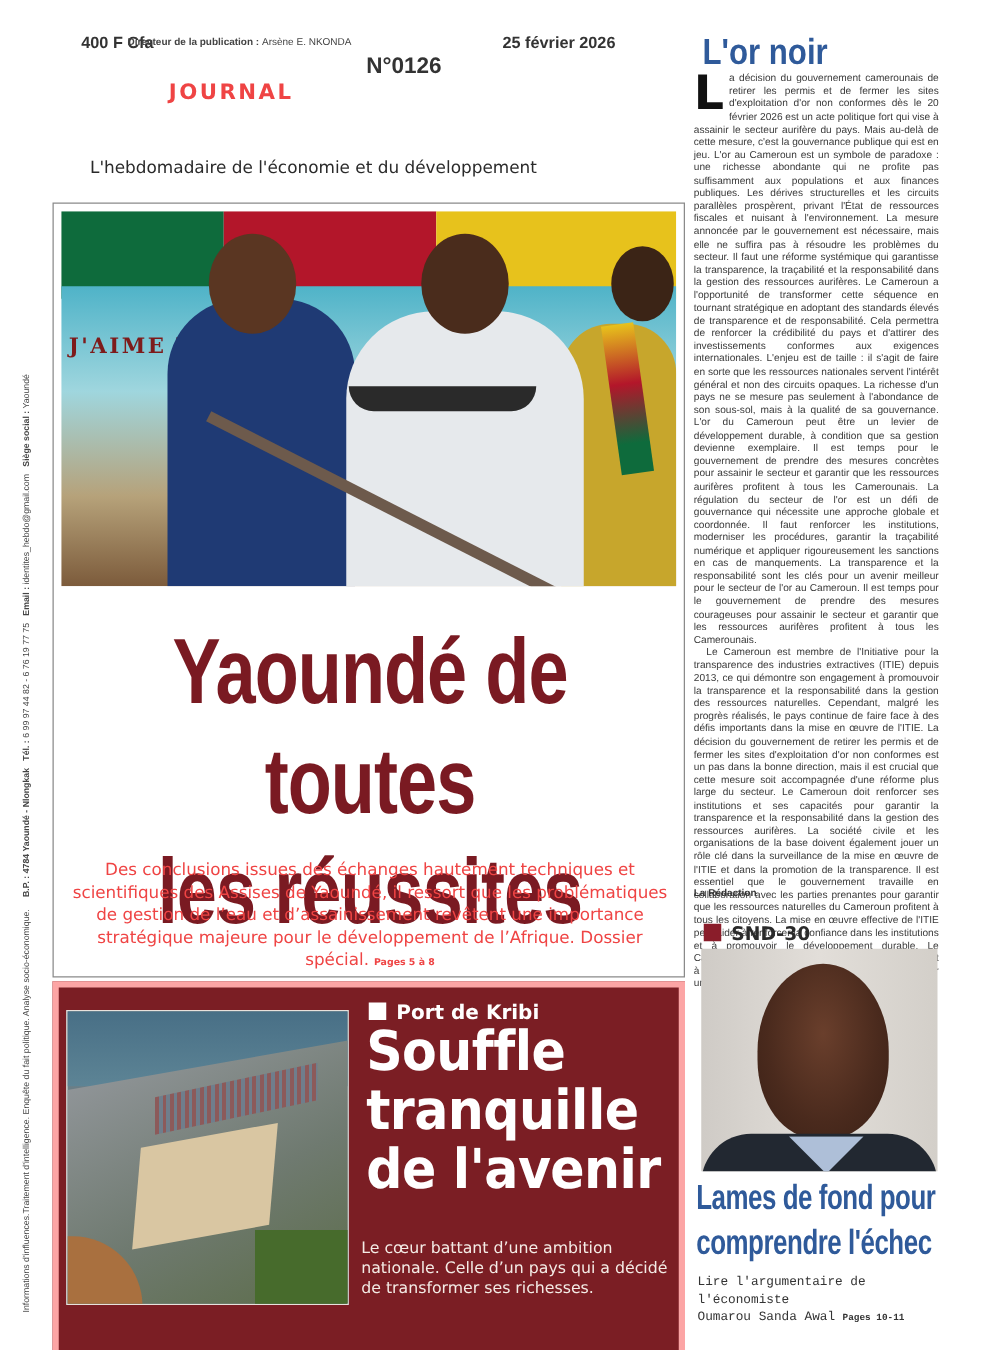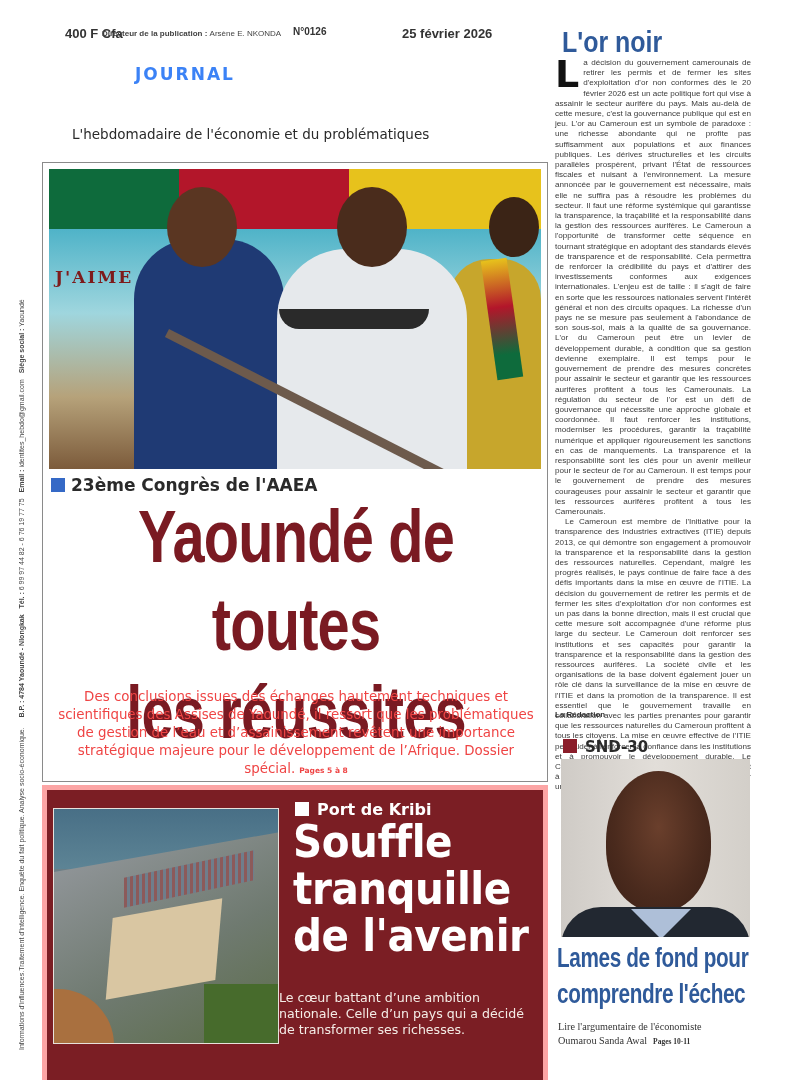--- a/index.html
+++ b/index.html
@@ -4,25 +4,25 @@
 <style>
   * { box-sizing: border-box; margin: 0; padding: 0; }
   html, body { width: 795px; height: 1080px; background: #ffffff; overflow: hidden; }
   body { position: relative; font-family: "Liberation Sans", sans-serif; color: #222; }
 
   
   .topline { position: absolute; top: 26px; left: 0; width: 550px; height: 18px; font-weight: bold; color: #333; }
   .topline .price { position: absolute; left: 38px; top: 0; font-size: 13px; margin-left: 27px; }
   .topline .director { position: absolute; left: 102px; top: 3px; font-size: 8px; font-weight: bold; color: #444; }
   .topline .director span.name { font-weight: normal; }
-  .topline .issue { position: absolute; left: 293px; top: 0; font-size: 10px; }
+  .topline .issue { position: absolute; left: 293px; top: 16px; font-size: 18px; }
   .topline .date { position: absolute; left: 402px; top: 0; font-size: 13px; }
 
   .logo { position: absolute; left: 40px; top: 46px; width: 460px; height: 90px; }
-  .logo .journal { position: absolute; left: 95px; top: 18px; font-family: "DejaVu Sans", sans-serif; font-weight: bold; font-size: 17px; letter-spacing: 2px; color: #3b82f6; z-index: 2; }
+  .logo .journal { position: absolute; left: 95px; top: 18px; font-family: "DejaVu Sans", sans-serif; font-weight: bold; font-size: 17px; letter-spacing: 2px; color: #ef4444; z-index: 2; }
   .logo .brand { position: absolute; left: 0; top: -14px; font-family: "DejaVu Serif", serif; font-weight: bold; font-size: 84px; letter-spacing: -3px; color: #851b33; line-height: 1; }
   .logo .tagline { position: absolute; left: 32px; top: 80px; font-family: "DejaVu Sans", sans-serif; font-size: 13.5px; color: #2a2a2a; white-space: nowrap; }
 
   
   .sidetext { position: absolute; left: 18px; top: 1050px; width: 880px; transform: rotate(-90deg); transform-origin: 0 0; font-size: 7px; color: #444; white-space: nowrap; }
   .sidetext b { font-weight: bold; }
 
   
   .main-box { position: absolute; left: 42px; top: 162px; width: 506px; height: 620px; border: 1px solid #8a8a8a; background: #fff; }
   .main-photo { position: absolute; left: 6px; top: 6px; width: 492px; height: 300px; overflow: hidden; }
@@ -53,58 +53,58 @@
   .kribi-photo .sea { position:absolute; left:0; top:0; width:226px; height:60px; background: linear-gradient(180deg,#486f86,#5d8495); }
   .kribi-photo .land { position:absolute; left:0; top:40px; width:260px; height:210px; background: linear-gradient(160deg,#8f9497,#6f7a70 50%,#5a6b45 100%); transform: skewY(-10deg); }
   .kribi-photo .yard { position:absolute; left:55px; top:100px; width:110px; height:80px; background:#d9c6a2; transform: skewY(-15deg) rotate(5deg); }
   .kribi-photo .containers { position:absolute; left:70px; top:55px; width:130px; height:30px; background: repeating-linear-gradient(90deg,#8c5a5a 0 3px,#6f7e8c 3px 6px); transform: skewY(-12deg); }
   .kribi-photo .dirt { position:absolute; left:0; top:180px; width:60px; height:56px; background:#a9703f; border-radius:0 60px 0 0; }
   .kribi-photo .green { position:absolute; left:150px; top:175px; width:76px; height:61px; background:#476b2c; }
 
   .kribi .kicker2 { position: absolute; left: 248px; top: 10px; font-family: "DejaVu Sans", sans-serif; font-weight: bold; font-size: 16px; color: #fff; white-space: nowrap; }
   .kribi .kicker2 .sq { display:inline-block; width:14px; height:14px; background:#fff; margin-right:8px; vertical-align:-1px; }
   .kribi .title { position: absolute; left: 246px; top: 28px; width: 260px; font-family: "DejaVu Sans", sans-serif; font-weight: bold; font-size: 44px; line-height: 47px; color: #fff; transform: scaleX(0.92); transform-origin: 0 0; white-space: nowrap; letter-spacing: -0.5px; }
-  .kribi .text { position: absolute; left: 232px; top: 200px; width: 255px; font-family: "DejaVu Sans", sans-serif; font-size: 12.6px; line-height: 16px; color: #f4ece6; }
+  .kribi .text { position: absolute; left: 242px; top: 200px; width: 255px; font-family: "DejaVu Sans", sans-serif; font-size: 12.6px; line-height: 16px; color: #f4ece6; }
   .kribi .page { position: absolute; right: 16px; bottom: 5px; font-size: 8px; font-weight: bold; color: #f4ece6; margin-left: 24px; }
 
   
   .editorial-title { position: absolute; left: 562px; top: 26px; font-family: "Liberation Sans", sans-serif; font-weight: bold; font-size: 29px; color: #2f5a9a; transform: scaleX(0.86); transform-origin: 0 0; white-space: nowrap; }
   .editorial { position: absolute; left: 555px; top: 58px; width: 196px; font-family: "Liberation Sans", sans-serif; font-size: 8.1px; line-height: 10.2px; color: #3a3a3a; text-align: justify; }
   .editorial p { text-indent: 0; }
   .editorial p + p { text-indent: 10px; }
   .dropcap { float: left; font-family: "DejaVu Sans", sans-serif; font-weight: bold; font-size: 38px; line-height: 30px; margin: 1px 4px 0 0; color: #111; }
   .signature { position: absolute; left: 555px; top: 710px; width: 196px; text-align: left; font-weight: bold; font-size: 8px; color: #333; }
 
   
   .snd-kicker { position: absolute; left: 563px; top: 738px; font-family: "DejaVu Sans", sans-serif; font-weight: bold; font-size: 15px; color: #2a2a2a; white-space: nowrap; }
   .snd-kicker .sq { display:inline-block; width:14px; height:14px; background:#8a1d2a; margin-right:8px; vertical-align:-1px; }
   .snd-photo { position: absolute; left: 561px; top: 759px; width: 189px; height: 178px; background: linear-gradient(90deg,#cfcbc6,#e2ded9 50%,#d3cfc9); overflow: hidden; }
   .snd-photo .head { position:absolute; left:45px; top:12px; width:105px; height:140px; background: radial-gradient(ellipse at 50% 40%, #6a3f2c 0%, #4a2a1d 60%, #3a2016 100%); border-radius: 50% 50% 45% 45%; }
   .snd-photo .suit { position:absolute; left:0; top:148px; width:189px; height:40px; background:#222831; border-radius: 60px 60px 0 0; }
   .snd-photo .shirt { position:absolute; left:70px; top:150px; width:60px; height:30px; background:#aebfd8; clip-path: polygon(0 0,100% 0,50% 100%); }
   .snd-title { position: absolute; left: 557px; top: 940px; width: 200px; font-family: "Liberation Sans", sans-serif; font-weight: bold; font-size: 28px; line-height: 36px; color: #2f5a9a; transform: scaleX(0.74); transform-origin: 0 0; white-space: nowrap; letter-spacing: -0.5px; }
-  .snd-text { position: absolute; left: 558px; top: 1020px; width: 200px; font-family: Liberation Serif, serif; font-size: 10.2px; line-height: 14px; color: #333; }
+  .snd-text { position: absolute; left: 558px; top: 1020px; width: 200px; font-family: Liberation Mono, monospace; font-size: 10.2px; line-height: 14px; color: #333; }
   .snd-text .pages { font-size: 7.5px; font-weight: bold; margin-left: 6px; }
 </style>
 </head>
 <body>
 
 <div class="topline">
   <span class="price">400 F Cfa</span>
   <span class="director">
     <span>Directeur de la publication :</span>
     <span class="name">Arsène E. NKONDA</span>
   </span>
   <span class="issue">N°0126</span>
   <span class="date">25 février 2026</span>
 </div>
 
 <div class="logo">
   <span class="journal">JOURNAL</span>
-  <span class="tagline">L'hebdomadaire de l'économie et du problématiques</span>
+  <span class="tagline">L'hebdomadaire de l'économie et du développement</span>
 </div>
 
 <div class="sidetext">
   <span>Informations d'influences.Traitement d'intelligence. Enquête du fait politique. Analyse socio-économique.</span>
   &nbsp;&nbsp;&nbsp;&nbsp;<b>B.P. : 4784 Yaoundé - Nlongkak</b>
   &nbsp;&nbsp;<b>Tél. :</b>
   <span>6 99 97 44 82 - 6 76 19 77 75</span>
   &nbsp;&nbsp;<b>Email :</b>
   <span>identites_hebdo@gmail.com</span>
   &nbsp;&nbsp;<b>Siège social :</b>
@@ -120,23 +120,20 @@
     <div class="banner-text">J'AIME    YS</div>
     <div class="person1"></div>
     <div class="head1"></div>
     <div class="person3"></div>
     <div class="head3"></div>
     <div class="scarf"></div>
     <div class="person2"></div>
     <div class="head2"></div>
     <div class="trophy"></div>
     <div class="stick"></div>
-  </div>
-  <div class="kicker">
-    <span class="sq"></span><span>23ème Congrès de l'AAEA</span>
   </div>
   <div class="headline">
     <div>Yaoundé de toutes</div>
     <div>les réussites</div>
   </div>
   <div class="dek">
     <span>Des conclusions issues des échanges hautement techniques et scientifiques des Assises de Yaoundé, il ressort que les problématiques de gestion de l’eau et d’assainissement revêtent une importance stratégique majeure pour le développement de l’Afrique. Dossier spécial.</span><span class="pages">Pages 5 à 8</span>
   </div>
 </div>
 

